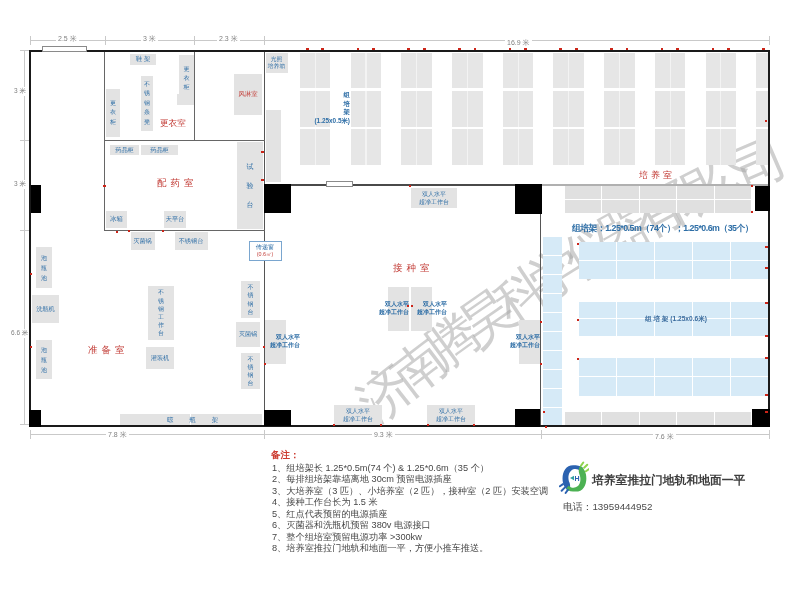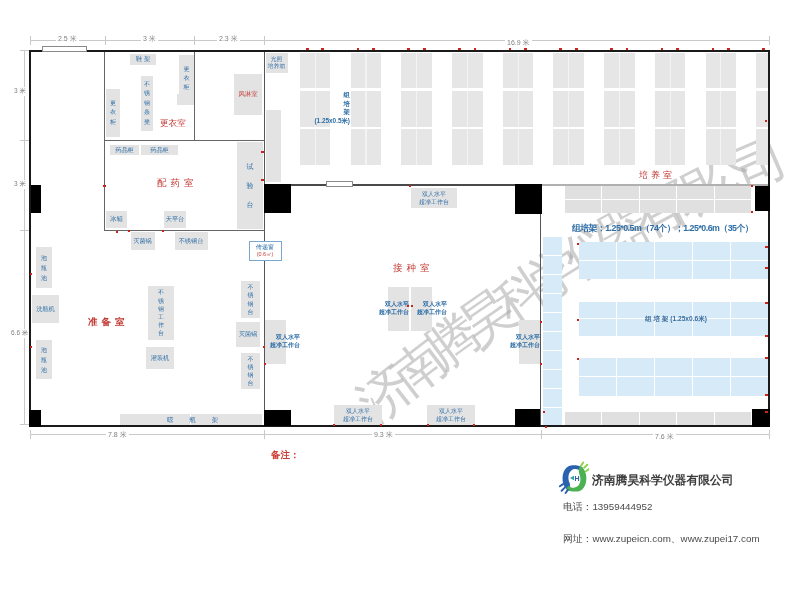--- a/index.html
+++ b/index.html
@@ -190,21 +190,21 @@
 
 <div class="furn vtext" style="left:241px;top:281px;width:19px;height:37px;font-size:6px;line-height:8.4px;">不<br>锈<br>钢<br>台</div>
 
 <div class="furn" style="left:236px;top:322px;width:24px;height:25px;font-size:6.2px;">灭菌锅</div>
 
 <div class="furn vtext" style="left:241px;top:353px;width:19px;height:36px;font-size:6px;line-height:8.2px;">不<br>锈<br>钢<br>台</div>
 
 <div class="furn" style="left:120px;top:414.4px;width:143px;height:11.6px;font-size:6.4px;letter-spacing:16px;text-indent:18px;
   background:repeating-linear-gradient(90deg,#e3e3e3 0 70.5px,#fff 70.5px 71.5px);">晾瓶架</div>
 
-<div class="rlabel" style="left:88px;top:316px;font-size:9.5px;letter-spacing:4px;font-weight:bold;">准备室</div>
+<div class="rlabel" style="left:88px;top:344px;font-size:9.5px;letter-spacing:4px;">准备室</div>
 
 <div class="abs" style="left:248.5px;top:240.5px;width:31px;height:18px;background:#fff;border:1px solid #7aa6cf;z-index:42;text-align:center;">
   <div style="font-size:6.2px;color:#2e6ea6;line-height:8px;margin-top:1px;">传递窗</div>
   <div style="font-size:5.4px;color:#c23b35;line-height:7px;">(0.6㎡)</div>
 </div>
 
 <div class="furn" style="left:411px;top:187.6px;width:46px;height:20px;font-size:6px;line-height:8px;">双人水平<br>超净工作台</div>
 
 <div class="furn" style="left:387.5px;top:286.5px;width:21.5px;height:44px;"></div>
 
@@ -258,30 +258,39 @@
 <div class="dot" style="left:765.4px;top:394px;"></div>
 <div class="dot" style="left:765.4px;top:411px;"></div>
 <div class="dot" style="left:750.6px;top:185px;"></div>
 <div class="dot" style="left:750.6px;top:211px;"></div>
 <div class="dot" style="left:577px;top:243px;"></div>
 <div class="dot" style="left:577px;top:319px;"></div>
 <div class="dot" style="left:577px;top:358px;"></div>
 
 <div class="abs" style="left:271px;top:449px;font-size:9.5px;font-weight:bold;color:#cc3b30;z-index:40;">备注：</div>
 
+<div class="abs" style="left:272px;top:462.5px;font-size:9.2px;color:#474747;line-height:11.55px;z-index:40;white-space:nowrap;">
+1、组培架长 1.25*0.5m(74 个) &amp; 1.25*0.6m（35 个）<br>
+2、每排组培架靠墙离地 30cm 预留电源插座<br>
+3、大培养室（3 匹）、小培养室（2 匹），接种室（2 匹）安装空调<br>
+4、接种工作台长为 1.5 米<br>
+5、红点代表预留的电源插座<br>
+6、灭菌器和洗瓶机预留 380v 电源接口<br>
+7、整个组培室预留电源功率 &gt;300kw<br>
+8、培养室推拉门地轨和地面一平，方便小推车推送。
+</div>
 
 <svg class="abs" style="left:559px;top:459px;z-index:40;" width="30" height="37" viewBox="0 0 34 40">
   <path d="M16 6 C8 6 4 13 4 21 C4 28 7 33 11 35 C13 33 13 29 12 26 C10 22 10 15 14 12 C17 9.5 22 10 24 13 L27 9 C24.5 6.5 20 6 16 6 Z" fill="#2b62b0"></path>
   <path d="M19 36 C27 36 31 29 31 21 C31 14 28 9 24 7 C22 9 22 13 23 16 C25 20 25 27 21 30 C18 32.5 13 32 11 29 L8 33 C10.5 35.5 15 36 19 36 Z" fill="#4cb153"></path>
   <path d="M25 6.5 l2.5 -3.5 M28.5 9 l3.5 -3.5 M30.5 13 l3.5 -2.5" stroke="#8ed44c" stroke-width="2.2" fill="none" stroke-linecap="round"></path>
   <path d="M10 34 l-2.5 3.5 M6.5 31.5 l-3.5 3.5 M4.5 27.5 l-3.5 2.5" stroke="#2b62b0" stroke-width="2.2" fill="none" stroke-linecap="round"></path>
   <path d="M12.5 20.5 l4.5 -2.5 v5 Z" fill="#2e9fa0"></path>
   <text x="17.5" y="24" font-size="8" font-weight="bold" fill="#2b62b0" font-family="Liberation Sans,sans-serif">H</text>
 </svg>
 
-<div class="abs" style="left:592px;top:473px;font-size:11.8px;font-weight:bold;color:#3d3d3d;z-index:40;">济南腾昊科学仪器有限公司</div>
+<div class="abs" style="left:592px;top:473px;font-size:11.8px;font-weight:bold;color:#3d3d3d;z-index:40;">培养室推拉门地轨和地面一平</div>
 
 <div class="abs" style="left:563px;top:500.5px;font-size:9.8px;color:#4a4a4a;z-index:40;">电话：13959444952</div>
 
 
-<div class="abs" style="left:563px;top:532.5px;font-size:9.8px;color:#4a4a4a;z-index:40;">网址：www.zupeicn.com、www.zupei17.com</div>
 
 </div>
 
 </body></html>

